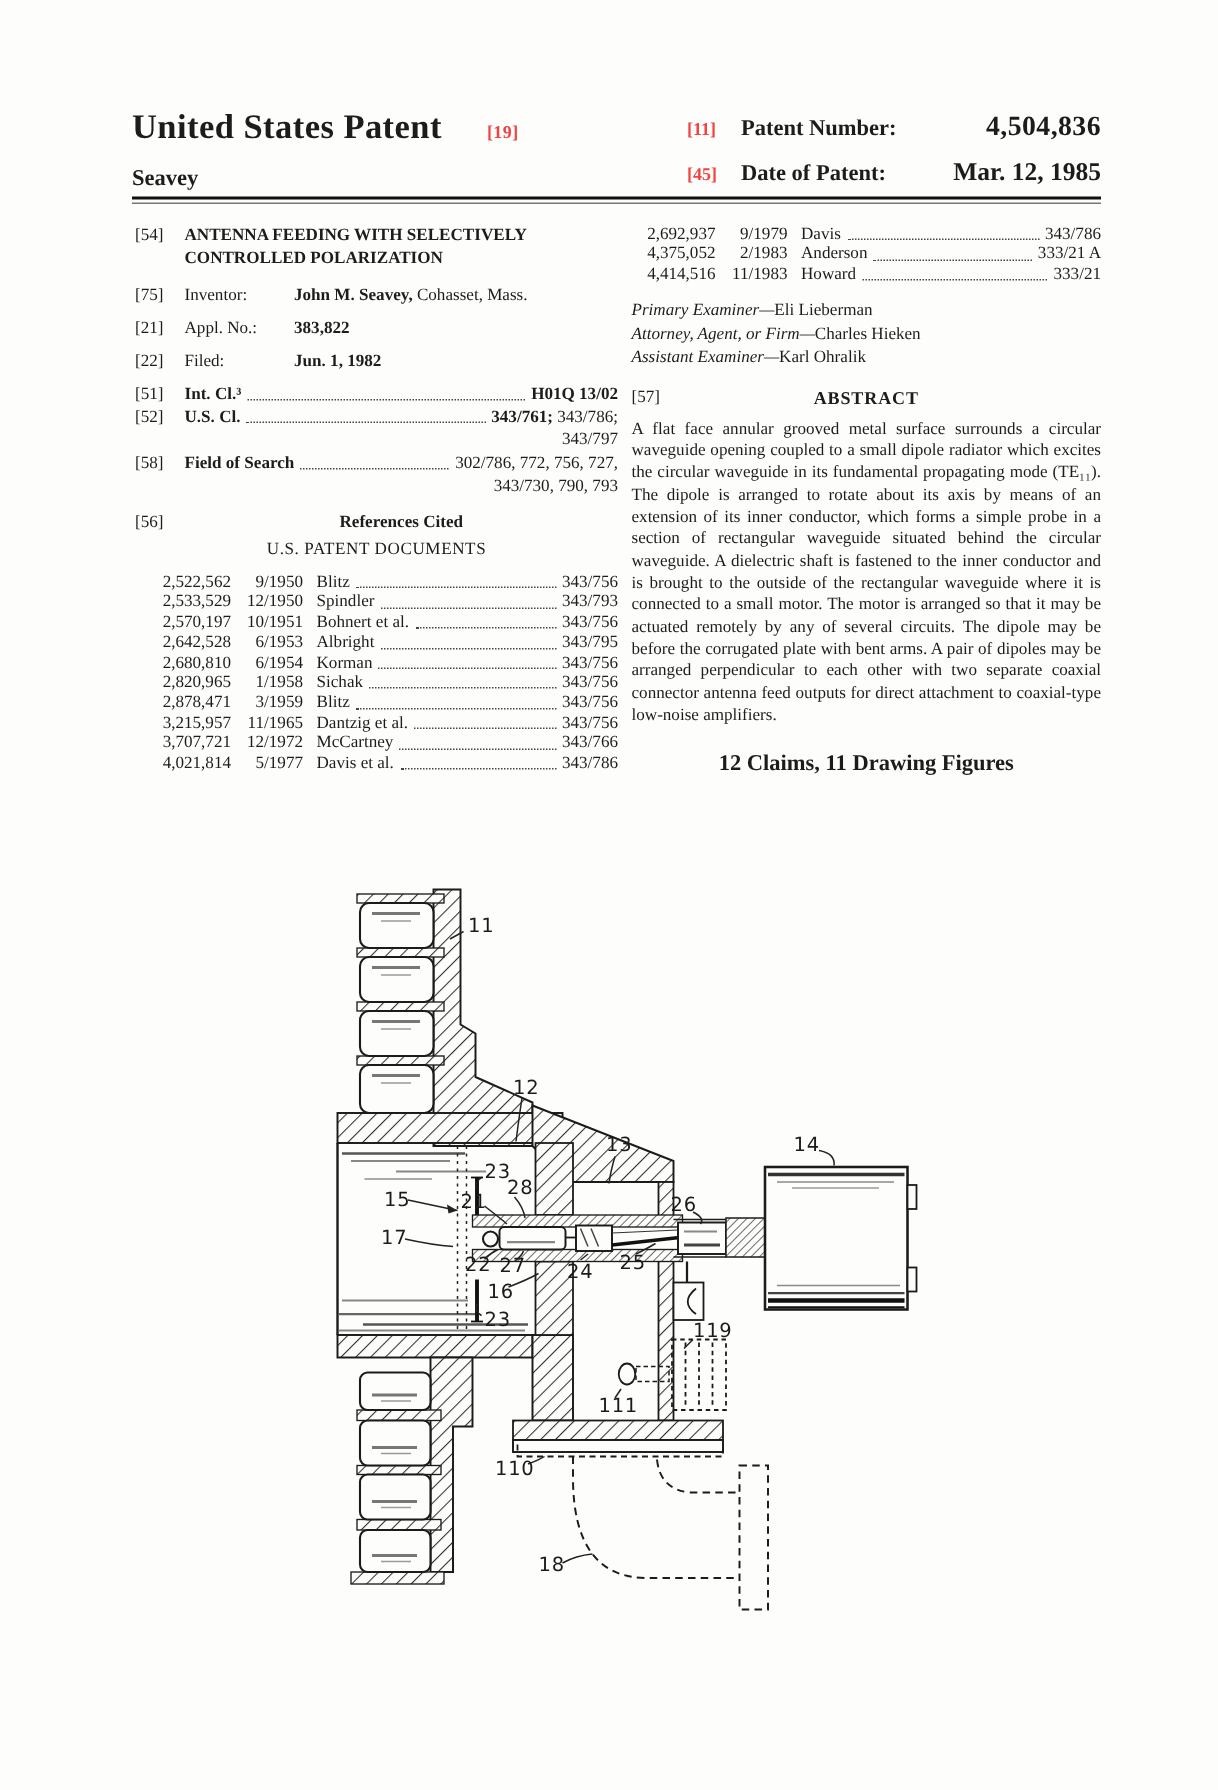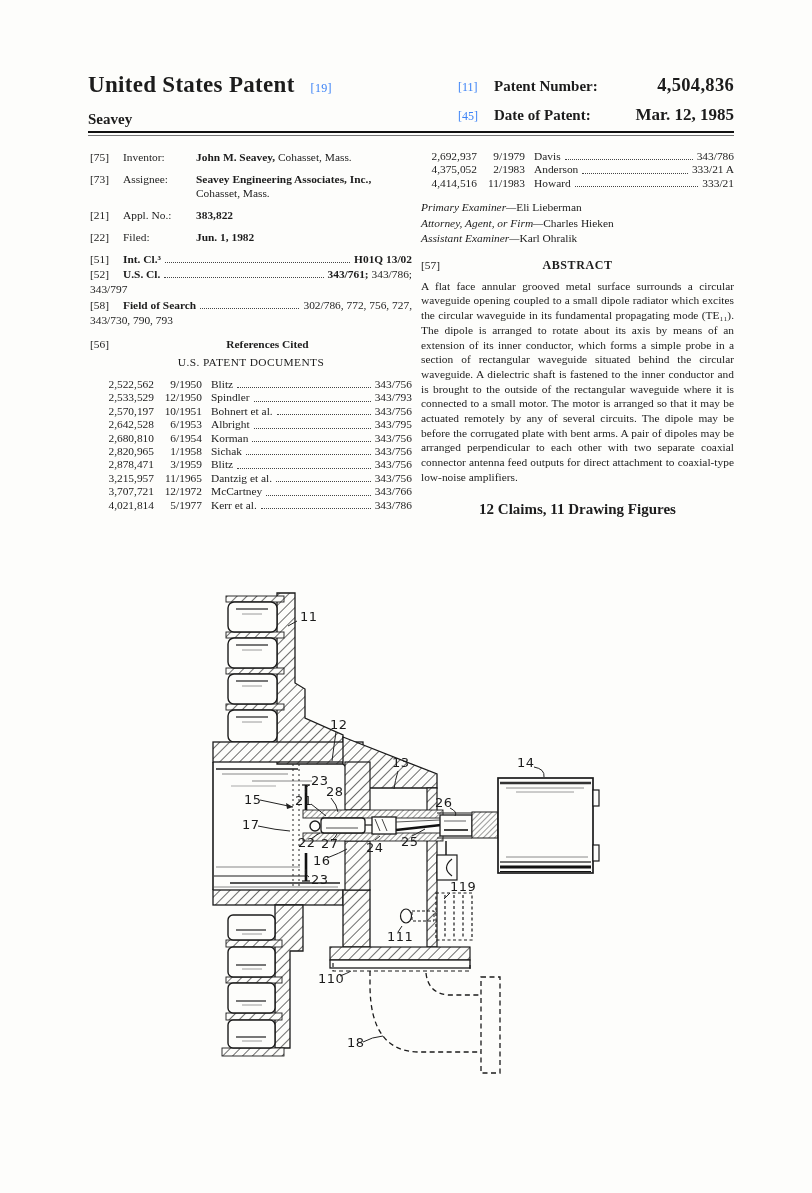--- a/index.html
+++ b/index.html
@@ -6,22 +6,22 @@
   .page{
     position:relative;width:812px;height:1193px;margin:0 auto;
     background:#fdfdfb;color:#1c1c1c;
     font-family:"Liberation Serif","DejaVu Serif",serif;
     overflow:hidden;
   }
   
   .hdr{position:absolute;left:88px;top:72px;width:646px;}
   .hdr-flex{display:flex;justify-content:space-between;}
   .hdr-left{width:330px;}
-  .patent-title{font-size:23px;font-weight:bold;letter-spacing:.3px;margin:0;display:flex;align-items:baseline;}
-  .bracket{font-weight:normal;font-size:12px;color:#3b82f6;padding-left:16px;}
+  .patent-title{font-size:23px;font-weight:bold;letter-spacing:.3px;margin:0;display:flex;align-items:baseline;gap:14px;}
+  .bracket{font-weight:bold;font-size:12px;color:#ef4444;padding-left:16px;}
   .surname{font-size:15px;font-weight:bold;margin-top:13px;}
   .hdr-right{width:292px;padding-top:3px;}
   .hdr-row{display:flex;align-items:baseline;margin-bottom:9px;}
   .hdr-row .bracket{width:36px;}
   .hdr-row-label{font-size:15px;font-weight:bold;flex:1;}
   .hdr-num{font-size:18.5px;font-weight:bold;text-align:left;letter-spacing:.3px;}
   .hdr-date{font-size:17px;font-weight:bold;text-align:right;}
   .rule{position:absolute;left:88px;top:131px;width:646px;height:2.2px;background:#111;}
   .rule2{position:absolute;left:88px;top:135px;width:646px;height:1px;background:#777;}
 
@@ -32,37 +32,37 @@
   .row{display:flex;margin-bottom:2px;}
   .code{width:33px;flex:none;}
   .bold{font-weight:bold;}
   .it{font-style:italic;}
   .invention-title{font-weight:bold;line-height:14.5px;margin-bottom:9px;}
   .field-row{display:flex;margin-bottom:8px;}
   .field-label{width:73px;flex:none;}
   .field-value{flex:1;}
   .dots{flex:1;border-bottom:1.6px dotted #444;margin:0 4px 3px 4px;min-width:10px;align-self:flex-end;}
   .cls-row{display:flex;margin-bottom:1px;}
-  .right-line{margin-bottom:2px;}
+  .right-line{text-align:right;margin-bottom:2px;}
   .refs-heading{display:flex;margin-top:10px;margin-bottom:4px;}
   .refs-heading .center{flex:1;text-align:center;font-weight:bold;}
   .docs-heading{text-align:center;letter-spacing:.4px;margin-bottom:9px;}
   .cite{display:flex;line-height:13.4px;padding-left:8px;}
   .c-num{width:56px;text-align:right;flex:none;}
   .c-date{width:48px;text-align:right;flex:none;}
   .c-name{margin-left:9px;white-space:nowrap;}
   .c-cls{white-space:nowrap;}
   .examiners{margin-top:10px;line-height:15.5px;}
   .abs-head{display:flex;margin-top:11px;}
   .abs-head .center{flex:1;text-align:center;font-weight:bold;font-size:12px;letter-spacing:.6px;}
   .abstract{margin-top:7px;text-align:justify;line-height:14.7px;}
   .claims{margin-top:17px;text-align:center;font-weight:bold;font-size:15px;}
 
   
-  .figure{position:absolute;left:0;top:585px;width:784px;height:560px;}
+  .figure{position:absolute;left:12px;top:585px;width:784px;height:560px;}
   .figure svg{display:block;}
   .reflabel{font-family:"DejaVu Sans","Liberation Sans",sans-serif;font-size:13px;fill:#1b1b1b;letter-spacing:.5px;}
 </style>
 </head>
 <body>
 
 <div class="page">
 
   <div class="hdr">
     <div class="hdr-flex">
@@ -84,32 +84,34 @@
           <span class="hdr-row-label">Date of Patent:</span>
           <span class="hdr-date">Mar. 12, 1985</span>
         </div>
       </div>
     </div>
   </div>
   <div class="rule"></div>
   <div class="rule2"></div>
 
   <div class="col col-left">
+    <div class="row">
+      <span class="code">[54]</span>
+      <div class="invention-title">
+        <div>ANTENNA FEEDING WITH SELECTIVELY</div>
+        <div>CONTROLLED POLARIZATION</div>
+      </div>
+    </div>
 
     <div class="field-row">
       <span class="code">[75]</span>
       <span class="field-label">Inventor:</span>
       <span class="field-value"><span class="bold">John M. Seavey,</span><span> Cohasset, Mass.</span></span>
     </div>
 
-    <div class="field-row">
-      <span class="code">[73]</span>
-      <span class="field-label">Assignee:</span>
-      <span class="field-value"><span class="bold">Seavey Engineering Associates, Inc.,</span><br><span>Cohasset, Mass.</span></span>
-    </div>
 
     <div class="field-row">
       <span class="code">[21]</span>
       <span class="field-label">Appl. No.:</span>
       <span class="field-value bold">383,822</span>
     </div>
 
     <div class="field-row">
       <span class="code">[22]</span>
       <span class="field-label">Filed:</span>
@@ -216,21 +218,21 @@
           <span class="c-num">3,707,721</span>
           <span class="c-date">12/1972</span>
           <span class="c-name">McCartney</span>
           <span class="dots"></span>
           <span class="c-cls">343/766</span>
         </div>
 
         <div class="cite">
           <span class="c-num">4,021,814</span>
           <span class="c-date">5/1977</span>
-          <span class="c-name">Kerr et al.</span>
+          <span class="c-name">Davis et al.</span>
           <span class="dots"></span>
           <span class="c-cls">343/786</span>
         </div>
       </div>
   </div>
 
   <div class="col col-right">
     <div>
 
         <div class="cite" style="padding-left:0">

